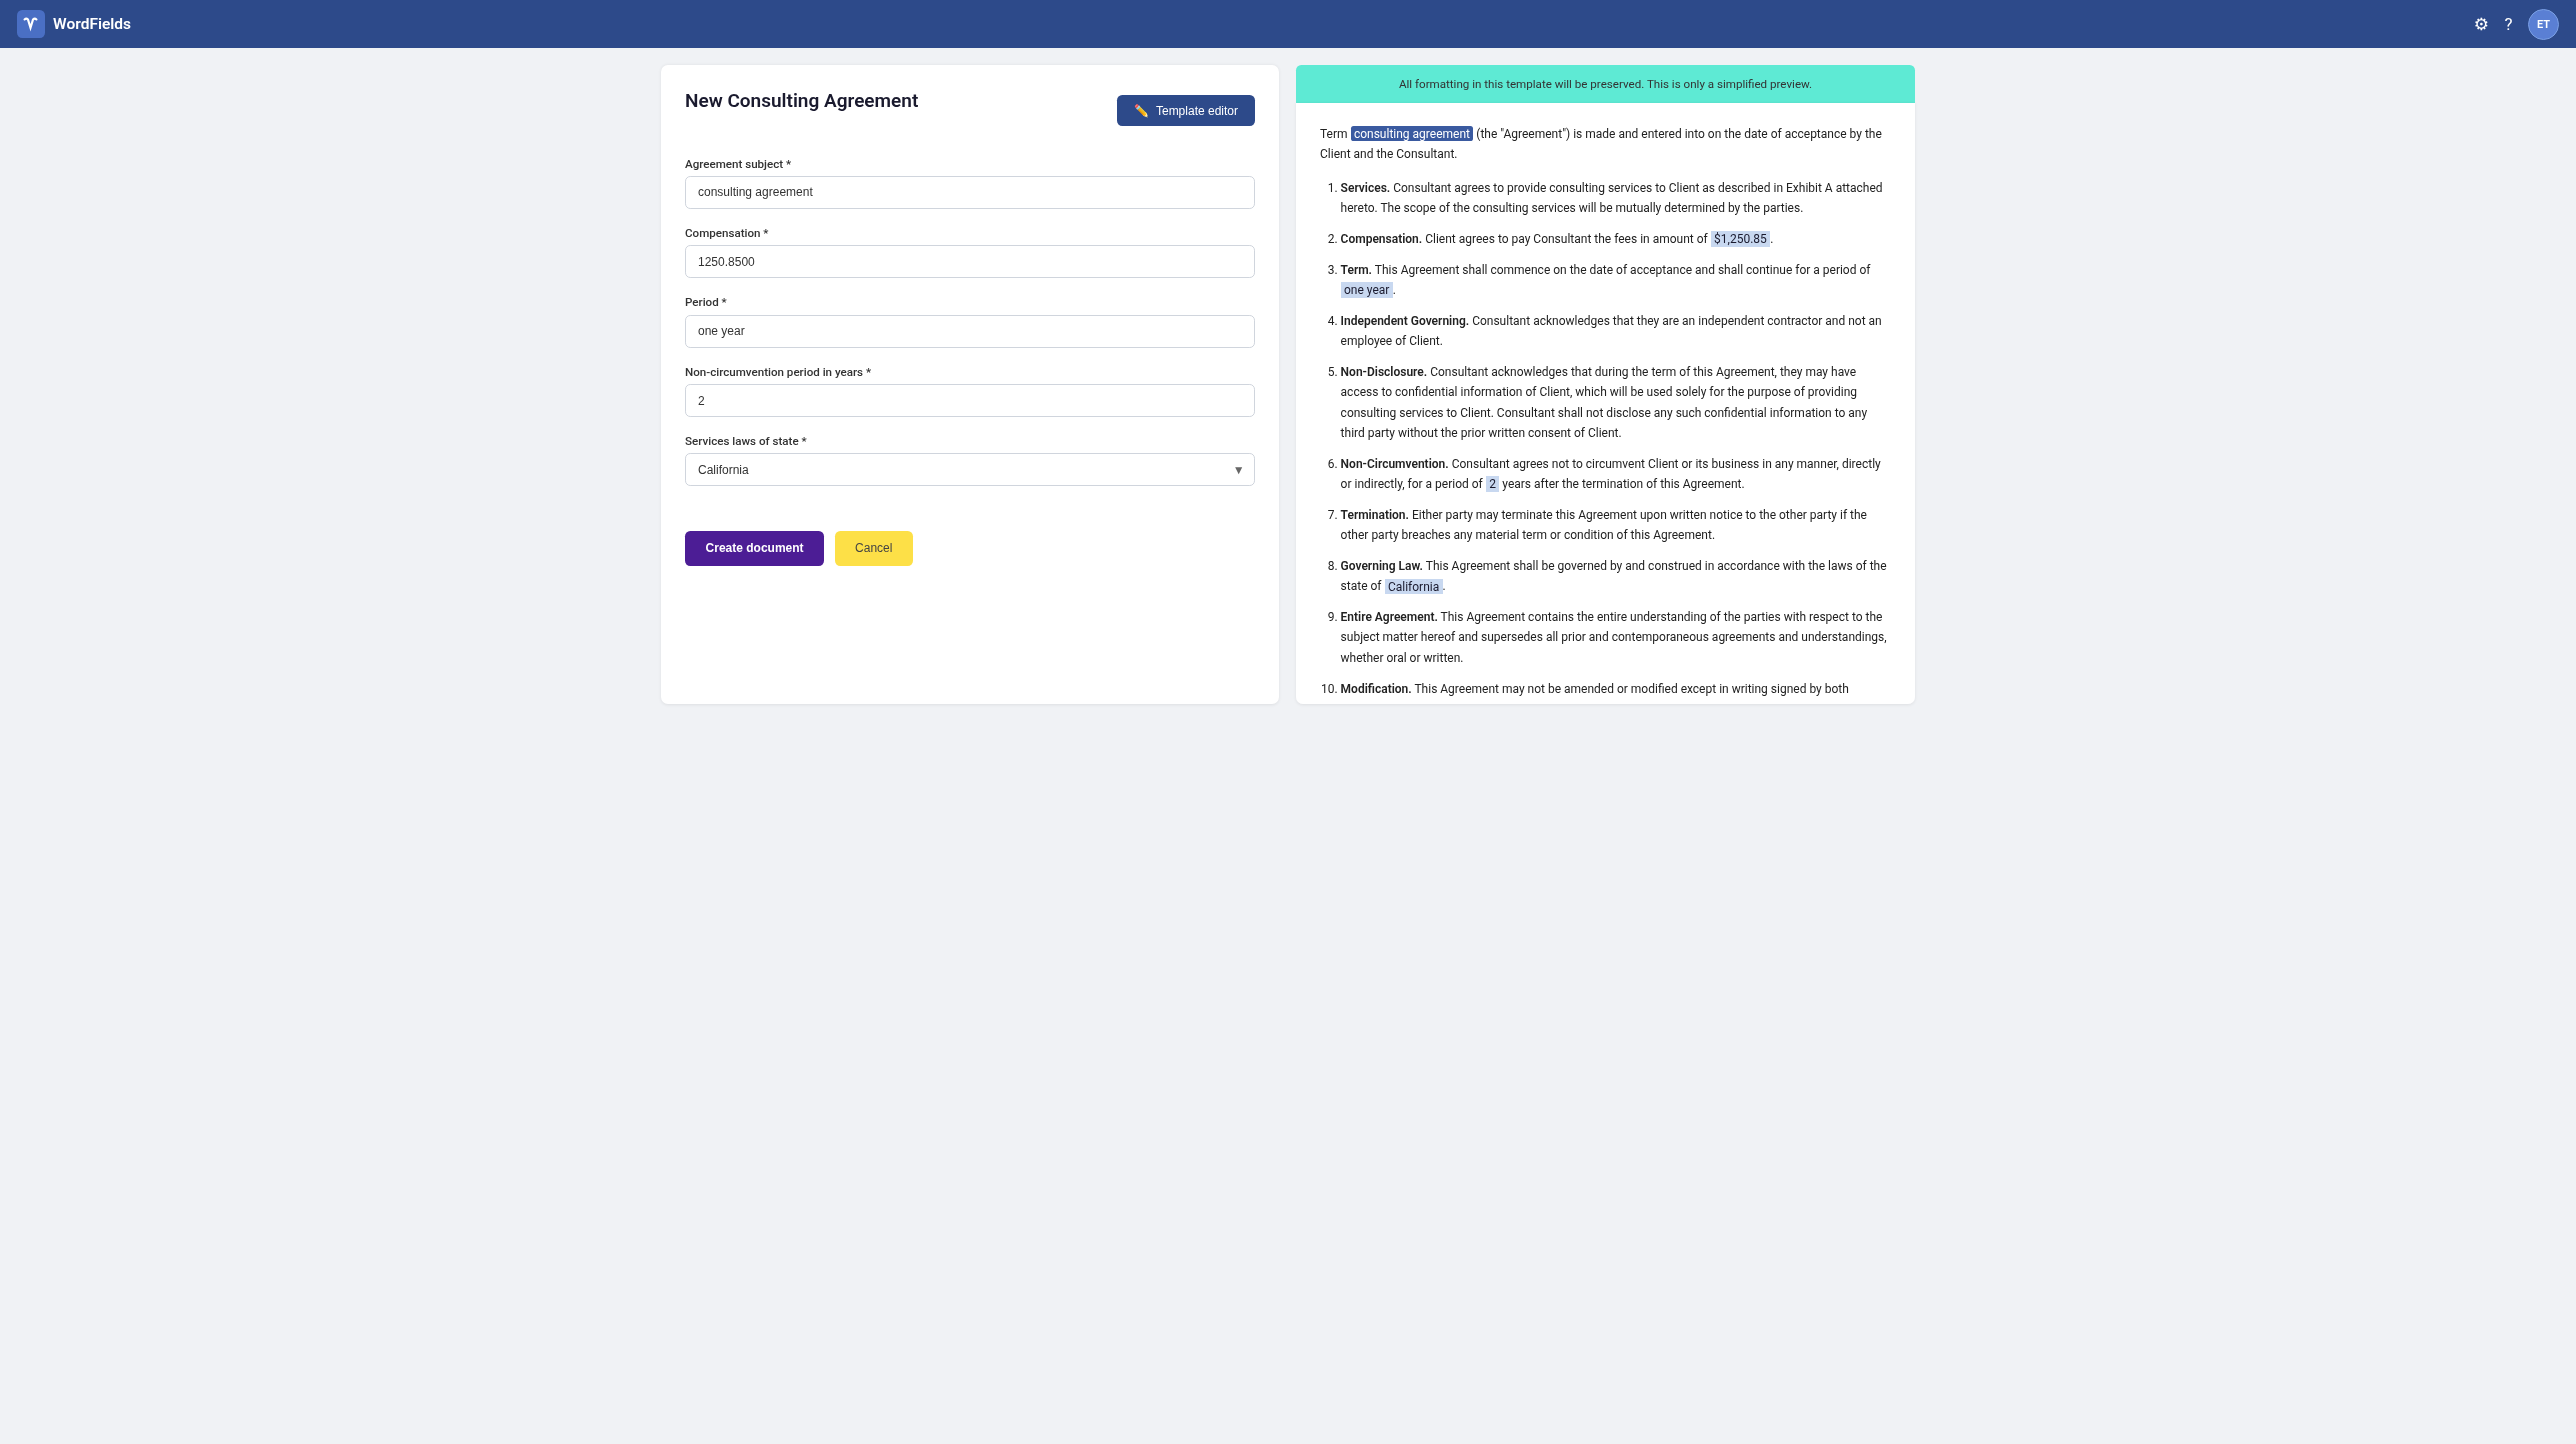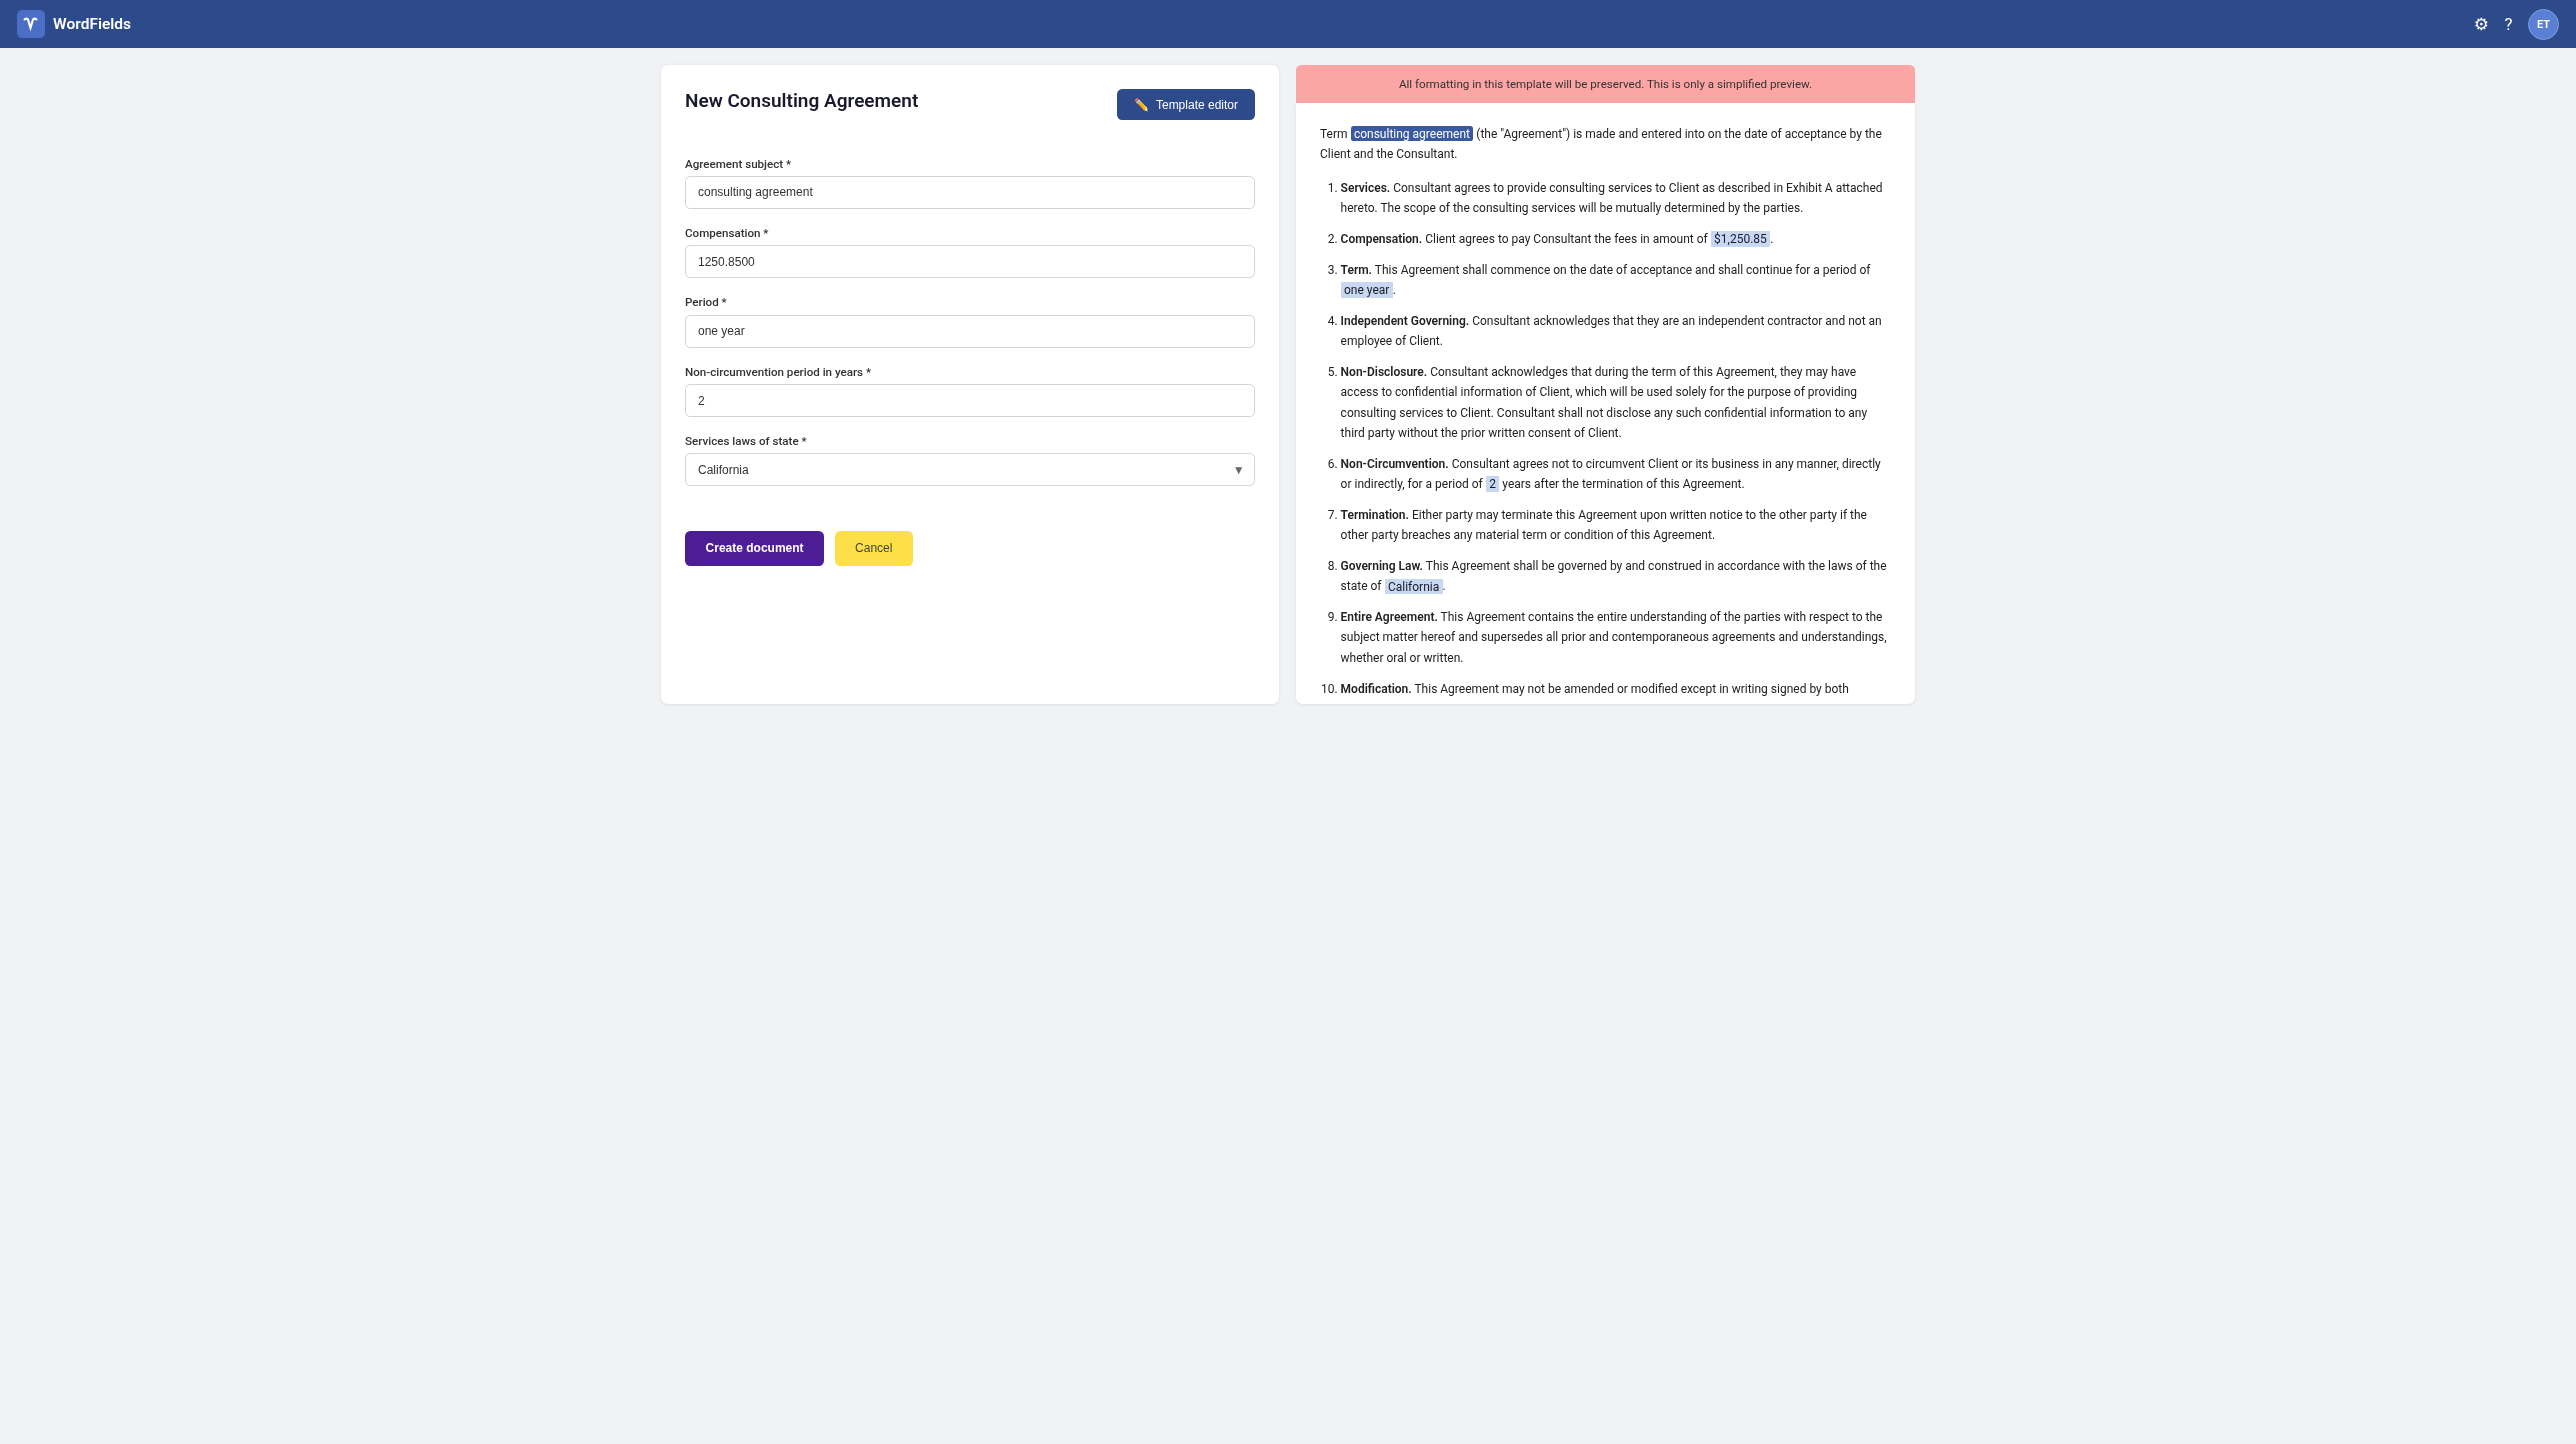--- a/index.html
+++ b/index.html
@@ -131,21 +131,21 @@
       right: 10.3px;
       top: 50%;
       transform: translateY(-50%);
       pointer-events: none;
       color: #666;
       font-size: 12px;
     }
 
     .panel-header {
       display: flex;
-      align-items: flex-start;
+      align-items: center;
       justify-content: space-between;
       margin-bottom: 24px;
     }
     .template-editor-btn {
       background: #2d4a8a;
       color: white;
       border: none;
       border-radius: 5.2px;
       padding: 8.6px 17px;
       font-size: 12px;
@@ -184,21 +184,21 @@
     }
 
     
     .right-panel {
       flex: 1;
       display: flex;
       flex-direction: column;
       gap: 0;
     }
     .preview-notice {
-      background: #fca5a5;
+      background: #5eead4;
       border-radius: 5.2px 5.2px 0 0;
       padding: 12px 17px;
       font-size: 11.6px;
       color: #333;
       text-align: center;
     }
     .preview-content {
       background: white;
       border-radius: 0 0 6.9px 6.9px;
       padding: 20.6px 24px;

